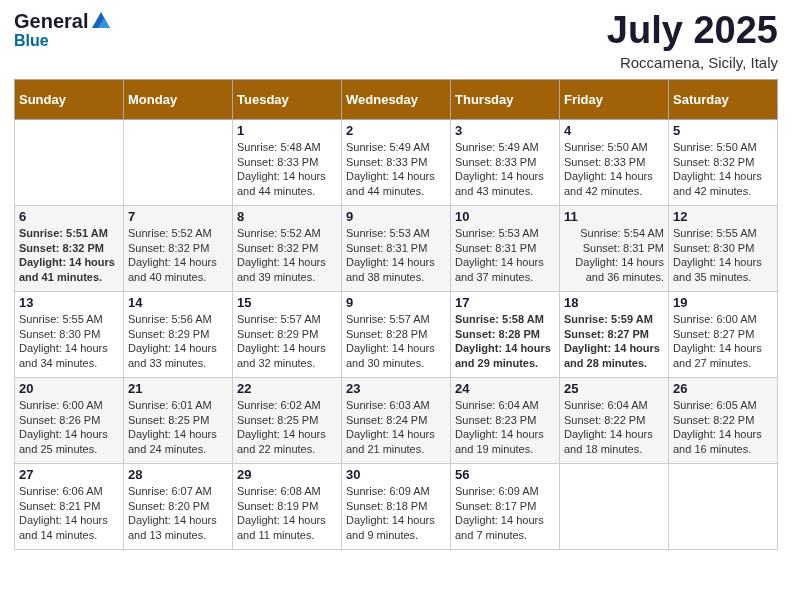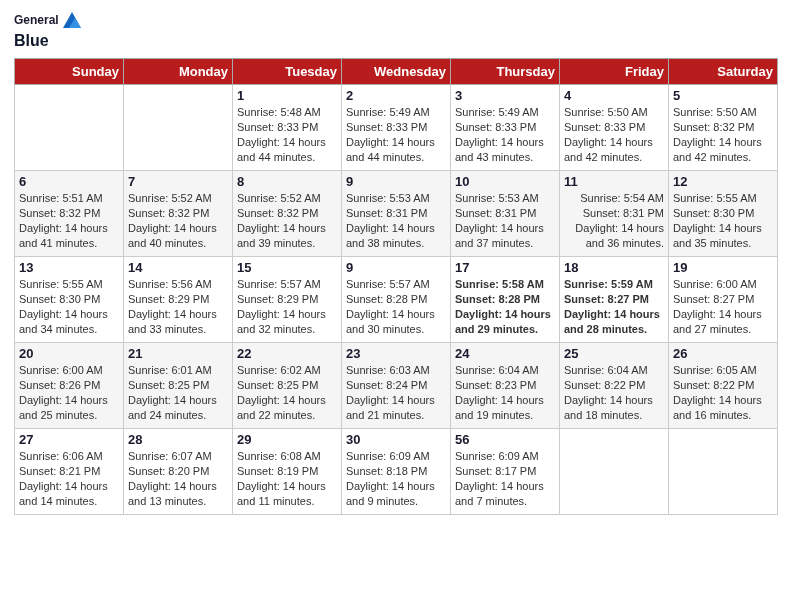--- a/index.html
+++ b/index.html
@@ -21,29 +21,29 @@
       justify-content: space-between;
       align-items: flex-start;
       margin-bottom: 8px;
     }
     .logo {
       display: flex;
       align-items: center;
       gap: 2px;
     }
     .logo-text-general {
-      font-size: 12px;
+      font-size: 20px;
       font-weight: bold;
       color: #1a1a2e;
       line-height: 1.1;
     }
     .logo-text-blue {
       font-size: 16px;
       font-weight: bold;
-      color: #0f172a;
+      color: #0369a1;
       line-height: 1.1;
     }
     .logo-icon {
       width: 22px;
       height: 22px;
       margin-left: 2px;
     }
     .title-block {
       text-align: right;
     }
@@ -57,26 +57,26 @@
       font-size: 15px;
       color: #333;
       margin-top: 2px;
     }
     table {
       width: 100%;
       border-collapse: collapse;
       table-layout: fixed;
     }
     thead tr th {
-      background: #b91c1c;
+      background: #a16207;
       color: #fff;
       font-size: 13px;
       font-weight: bold;
-      padding: 5px 4px;
-      text-align: right;
+      padding: 12px 4px;
+      text-align: left;
       border: 1px solid #aaa;
     }
     tbody tr td {
       border: 1px solid #ccc;
       vertical-align: top;
       padding: 3px 4px;
       height: 86px;
       background: #fff;
     }
     tbody tr:nth-child(even) td {
@@ -110,20 +110,24 @@
           <svg class="logo-icon" viewBox="0 0 22 22">
             <polygon points="11,2 20,18 2,18" fill="#1565c0"></polygon>
             <polygon points="14,8 20,18 8,18" fill="#42a5f5" opacity="0.7"></polygon>
           </svg>
         </div>
         <div>
           <span class="logo-text-blue">Blue</span>
         </div>
       </div>
     </div>
+    <div class="title-block">
+      <div class="month-title">July 2025</div>
+      <div class="location">Roccamena, Sicily, Italy</div>
+    </div>
   </div>
 
   <table>
     <thead>
       <tr>
         <th>Sunday</th>
         <th>Monday</th>
         <th>Tuesday</th>
         <th>Wednesday</th>
         <th>Thursday</th>
@@ -167,21 +171,21 @@
             <span class="day-num">5</span>
             <div class="day-detail" style="white-space: pre-line;">Sunrise: 5:50 AM
 Sunset: 8:32 PM
 Daylight: 14 hours
 and 42 minutes.</div>
           </td>
         </tr>
         <tr>
           <td>
             <span class="day-num">6</span>
-            <div class="day-detail" style="white-space: pre-line;">Sunrise: 5:51 AM
+            <div class="day-detail" style="white-space: pre-line; font-weight: bold;">Sunrise: 5:51 AM
 Sunset: 8:32 PM
 Daylight: 14 hours
 and 41 minutes.</div>
           </td>
           <td>
             <span class="day-num">7</span>
             <div class="day-detail" style="white-space: pre-line;">Sunrise: 5:52 AM
 Sunset: 8:32 PM
 Daylight: 14 hours
 and 40 minutes.</div>

